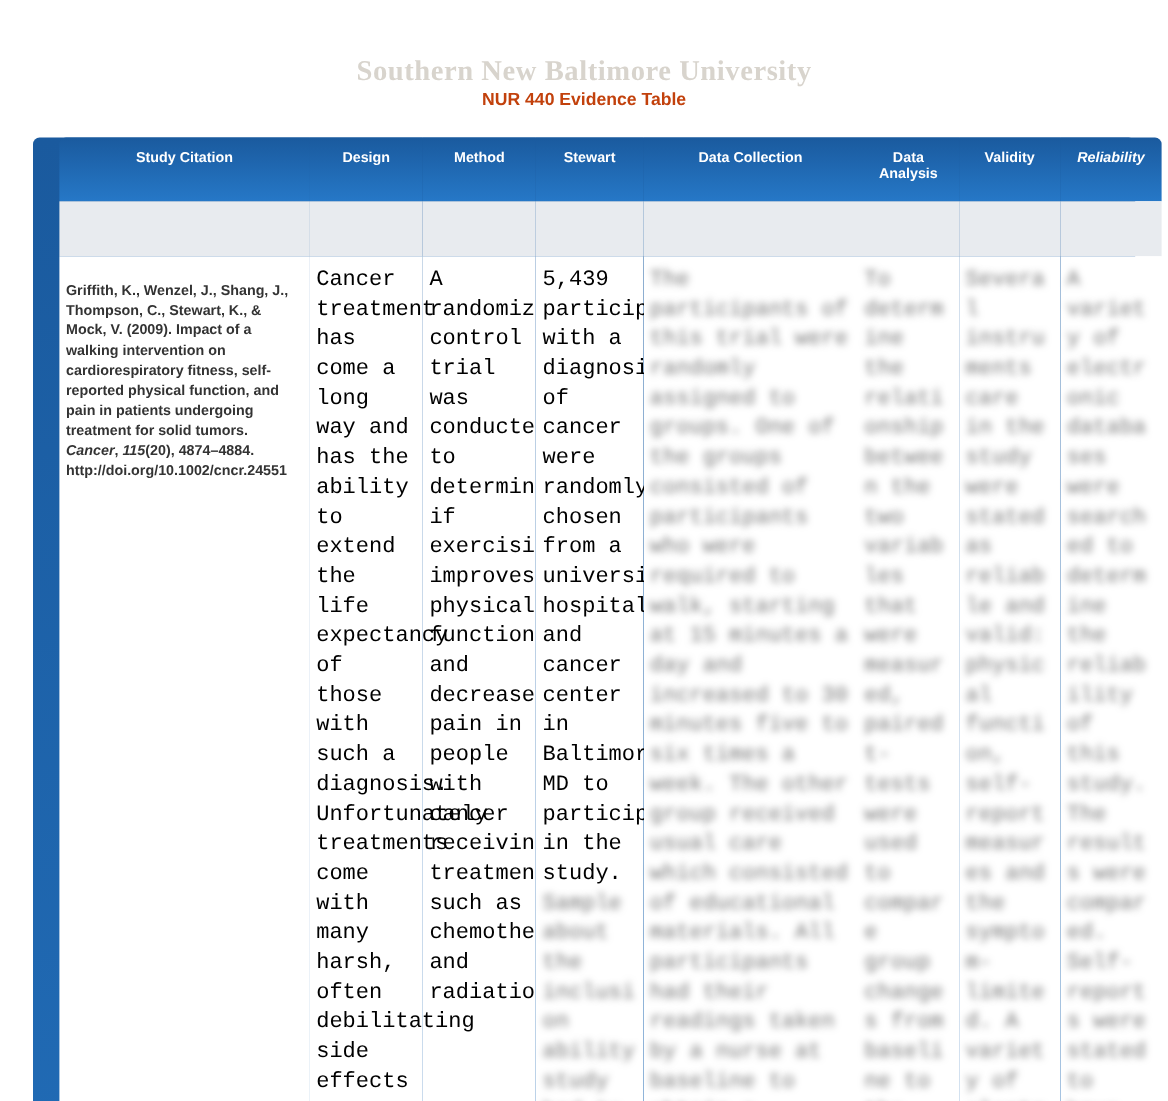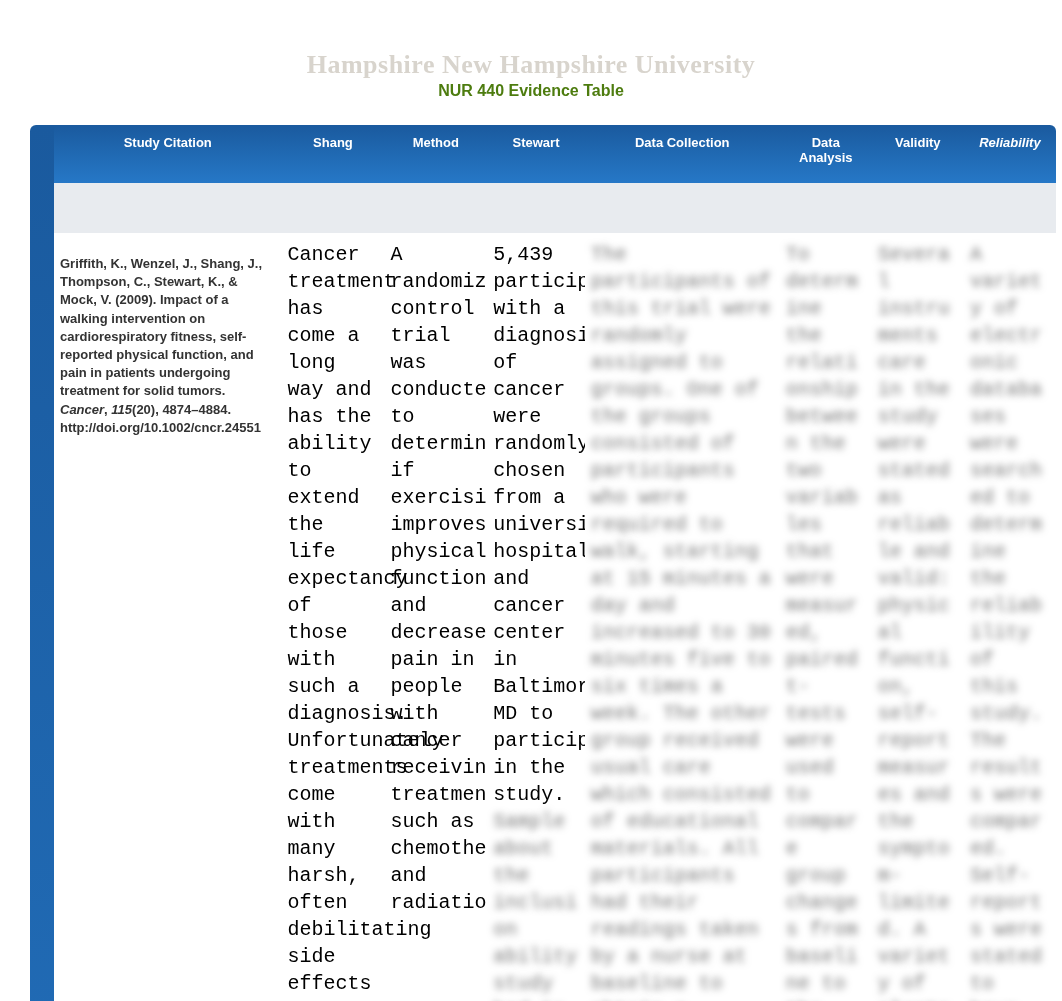--- a/index.html
+++ b/index.html
@@ -23,21 +23,21 @@
     }
     .watermark {
       color: #d8d4cd;
       font-size: 26px;
       font-weight: bold;
       letter-spacing: 0.5px;
       margin-bottom: 0;
       font-family: 'Times New Roman', serif;
     }
     .page-title {
-      color: #4d7c0f;
+      color: #c2410c;
       font-size: 16px;
       font-weight: bold;
       margin-top: 2px;
     }
     .table-wrapper {
       background: linear-gradient(180deg, #1a5a9e 0%, #2678c7 100%);
       border-radius: 6px;
       padding: 0;
       position: relative;
     }
@@ -107,40 +107,40 @@
     .col-datacoll { width: 18%; }
     .col-analysis { width: 8.5%; }
     .col-validity { width: 8.5%; }
     .col-reliability { width: 8.5%; }
   </style>
 </head>
 <body>
 
 <div class="container">
   <div class="header">
-    <div class="watermark">Hampshire New Hampshire University</div>
+    <div class="watermark">Southern New Baltimore University</div>
     <div class="page-title">NUR 440 Evidence Table</div>
   </div>
 
   <div class="table-wrapper">
     <table>
       <colgroup>
         <col class="col-citation">
         <col class="col-design">
         <col class="col-method">
         <col class="col-sample">
         <col class="col-datacoll">
         <col class="col-analysis">
         <col class="col-validity">
         <col class="col-reliability">
       </colgroup>
       <thead>
         <tr>
           <th>Study Citation</th>
-          <th>Shang</th>
+          <th>Design</th>
           <th>Method</th>
           <th>Stewart</th>
           <th>Data Collection</th>
           <th>Data Analysis</th>
           <th>Validity</th>
           <th>Reliability</th>
         </tr>
       </thead>
       <tbody>
         <tr class="spacer-row">

